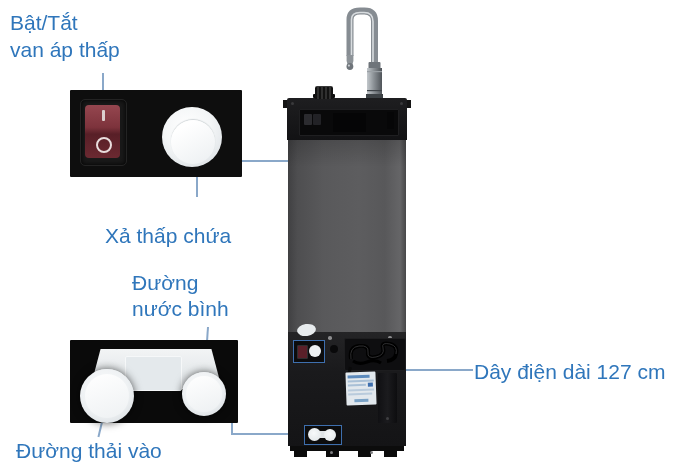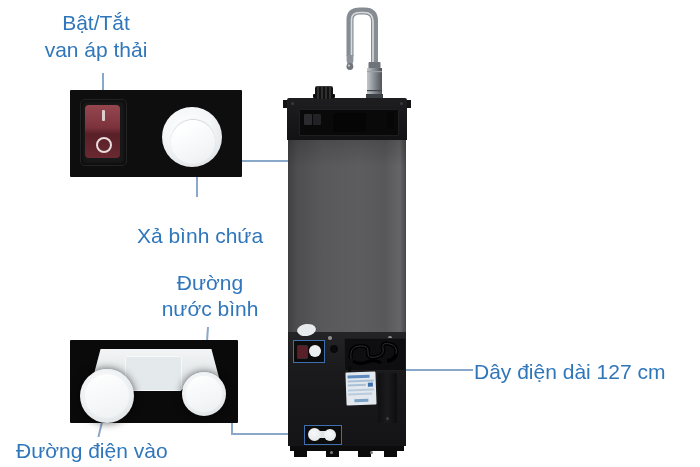--- a/index.html
+++ b/index.html
@@ -1,19 +1,19 @@
 <!DOCTYPE html>
 <html><head>
 <meta charset="utf-8">
 <style>
   html,body{margin:0;padding:0;background:#fff;}
   #canvas{position:relative;width:700px;height:467px;background:#ffffff;overflow:hidden;
           font-family:"Liberation Sans", sans-serif;}
   .abs{position:absolute;}
-  .callout{color:#2f76bb;font-size:21px;line-height:27px;text-align:center;}
+  .callout{color:#2f76bb;font-size:21px;line-height:27px;}
   .leader{background:#8aa8c9;}
   .vline{width:1.6px;}
   .hline{height:1.6px;}
   .rot{transform-origin:top center;}
 
   
   #panel-switch{left:70px;top:90px;width:172px;height:87px;background:#0e0e0e;border-radius:1px;}
   #sw-bezel{left:10px;top:9px;width:45px;height:65px;background:#191919;border:1px solid #232323;
             border-radius:5px;box-shadow:inset 0 0 5px #000;}
   #sw-rocker{left:15px;top:15px;width:35px;height:53px;border-radius:4px;
@@ -79,35 +79,35 @@
       background:repeating-linear-gradient(90deg,#111 0 2px,#2f2f2f 2px 4px);}
   #top-knob-base{left:313px;top:94px;width:22px;height:4px;background:#0b0b0b;border-radius:1px;}
 </style>
 </head>
 <body>
 
 <div id="canvas">
 
   <div class="abs callout" style="left:10px;top:9px;width:172px;">
     <span>Bật/Tắt</span><br>
-    <span>van áp thải</span>
+    <span>van áp thấp</span>
   </div>
 
   <div class="abs callout" style="left:105px;top:197px;width:190px;line-height:26px;">
     <br>
-    <span>Xả bình chứa</span>
-  </div>
-
-  <div class="abs callout" style="left:124px;top:270px;width:172px;line-height:26px;">
+    <span>Xả thấp chứa</span>
+  </div>
+
+  <div class="abs callout" style="left:132px;top:270px;width:172px;line-height:26px;">
     <span>Đường</span><br>
     <span>nước bình</span>
   </div>
 
   <div class="abs callout" style="left:16px;top:437px;width:230px;text-align:left;">
-    <span>Đường điện vào</span>
+    <span>Đường thải vào</span>
   </div>
 
   <div class="abs callout" style="left:474px;top:358px;width:230px;text-align:left;">
     <span>Dây điện dài 127 cm</span>
   </div>
 
   <div class="abs leader vline" style="left:102px;top:73px;height:55px;"></div>
   <div class="abs leader vline" style="left:196px;top:141px;height:56px;"></div>
   <div class="abs leader hline" style="left:242px;top:160px;width:69px;"></div>
   <div class="abs leader vline" style="left:310px;top:160px;height:168px;"></div>

